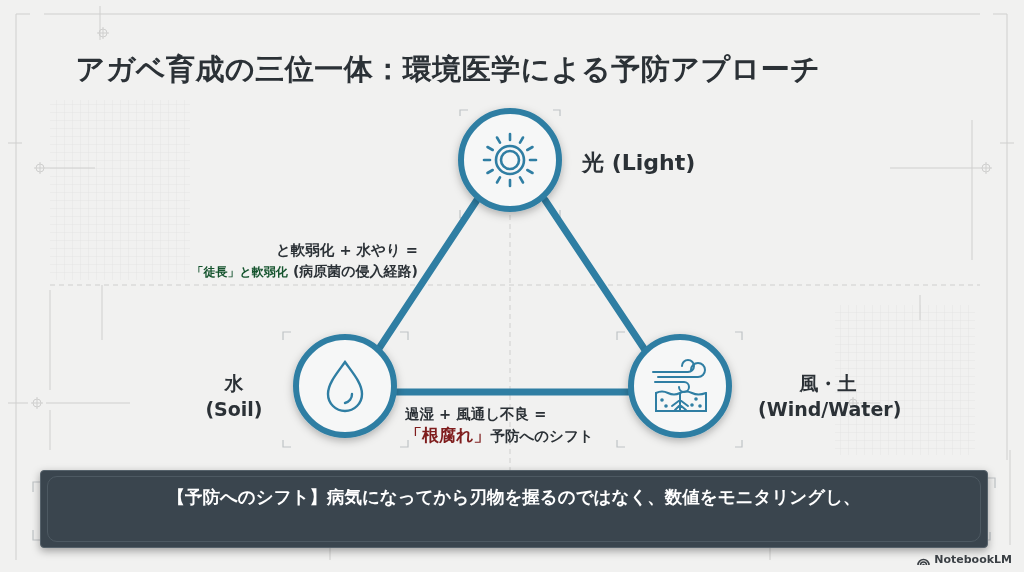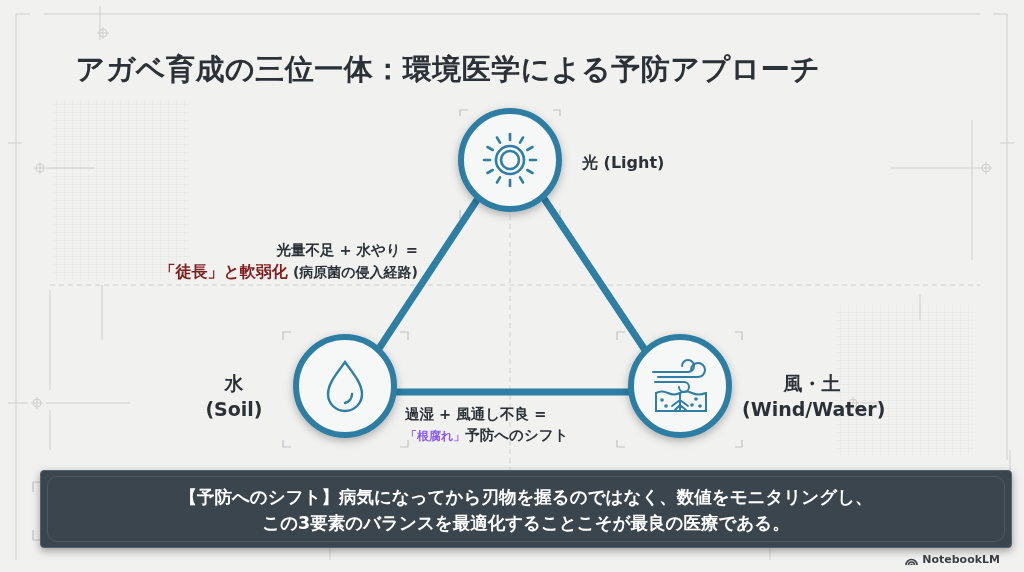--- a/index.html
+++ b/index.html
@@ -16,41 +16,40 @@
     color: #2b3136; letter-spacing: 0.5px;
   }
   .node-label {
     position: absolute; font-size: 19px; font-weight: bold;
     color: #2b3136; text-align: center; line-height: 26px;
   }
   .edge-label {
     position: absolute; font-size: 14.5px; font-weight: bold;
     color: #2b3136; line-height: 21px;
   }
-  .orange { color: #7f1d1d; font-size: 16px; text-align: center; }
-  .red { color: #8b5cf6; font-size: 12px; margin-top: 6px; }
+  .orange { color: #14532d; font-size: 12px; text-align: center; }
+  .red { color: #7f1d1d; font-size: 17px; margin-top: 6px; }
   .paren { font-size: 14px; }
   .panel {
     position: absolute; left: 40px; top: 470px; width: 946px; height: 76px;
     background: #3a454e; border-radius: 4px;
     box-shadow: 0 3px 8px rgba(0,0,0,0.35);
     border: 1px solid #56626b;
-    padding-left: 24px;
   }
   .panel-inner {
     position: absolute; left: 6px; top: 5px; right: 6px; bottom: 5px;
     border: 1px solid #4d5962; border-radius: 10px;
   }
   .panel-text {
     position: absolute; left: 0; top: 13px; width: 100%;
     text-align: center; color: #ffffff; font-size: 17.5px; font-weight: bold;
     line-height: 26px;
   }
   .brand {
-    position: absolute; right: 24px; bottom: 6px;
+    position: absolute; right: 12px; bottom: 6px;
     font-size: 11px; font-weight: bold; color: #3a3f44;
     display: flex; align-items: center; gap: 4px;
   }
 </style>
 </head>
 <body>
 
 <svg id="bg-svg" width="1024" height="572" viewBox="0 0 1024 572">
   <defs>
     <pattern id="grid" width="8" height="8" patternUnits="userSpaceOnUse">
@@ -169,52 +168,51 @@
     <circle cx="662" cy="400" r="0.8" fill="#2f7ea3"></circle>
     <circle cx="666" cy="406" r="0.8" fill="#2f7ea3"></circle>
     <circle cx="696" cy="399" r="0.8" fill="#2f7ea3"></circle>
     <circle cx="700" cy="406" r="0.8" fill="#2f7ea3"></circle>
     <circle cx="692" cy="405" r="0.8" fill="#2f7ea3"></circle>
   </g>
 </svg>
 
 <div class="title">アガベ育成の三位一体：環境医学による予防アプローチ</div>
 
-<div class="node-label" style="left:582px; top:150px; text-align:left; font-size:16px;">光 (Light)</div>
+<div class="node-label" style="left:582px; top:150px; text-align:left; font-size:22px;">光 (Light)</div>
 
 <div class="node-label" style="left:188px; top:370px; width:92px;">
   <div>水</div>
   <div>(Soil)</div>
 </div>
 
-<div class="node-label" style="left:742px; top:370px; width:140px;">
+<div class="node-label" style="left:758px; top:370px; width:140px;">
   <div>風・土</div>
   <div>(Wind/Water)</div>
 </div>
 
 <div class="edge-label" style="left:130px; top:240px; width:288px; text-align:right;">
-  <div>光量不足 + 水やり =</div>
+  <div>と軟弱化 + 水やり =</div>
   <div>
     <span class="orange">「徒長」と軟弱化</span>
     <span class="paren">(病原菌の侵入経路)</span>
   </div>
 </div>
 
 <div class="edge-label" style="left:405px; top:404px; width:215px; text-align:left;">
   <div>過湿 + 風通し不良 =</div>
   <div>
     <span class="red">「根腐れ」</span><span>予防へのシフト</span>
   </div>
 </div>
 
 <div class="panel">
   <div class="panel-inner"></div>
   <div class="panel-text">
     <div>【予防へのシフト】病気になってから刃物を握るのではなく、数値をモニタリングし、</div>
-    <div>この3要素のバランスを最適化することこそが最良の医療である。</div>
   </div>
 </div>
 
 <div class="brand">
   <svg width="13" height="10" viewBox="0 0 13 10">
     <path d="M1 10 A5.5 5.5 0 0 1 12 10" fill="none" stroke="#3a3f44" stroke-width="1.6"></path>
     <path d="M3.5 10 A3 3 0 0 1 9.5 10" fill="none" stroke="#3a3f44" stroke-width="1.6"></path>
     <path d="M6 10 A0.5 0.5 0 0 1 7 10" fill="none" stroke="#3a3f44" stroke-width="1.6"></path>
   </svg>
   <span>NotebookLM</span>

